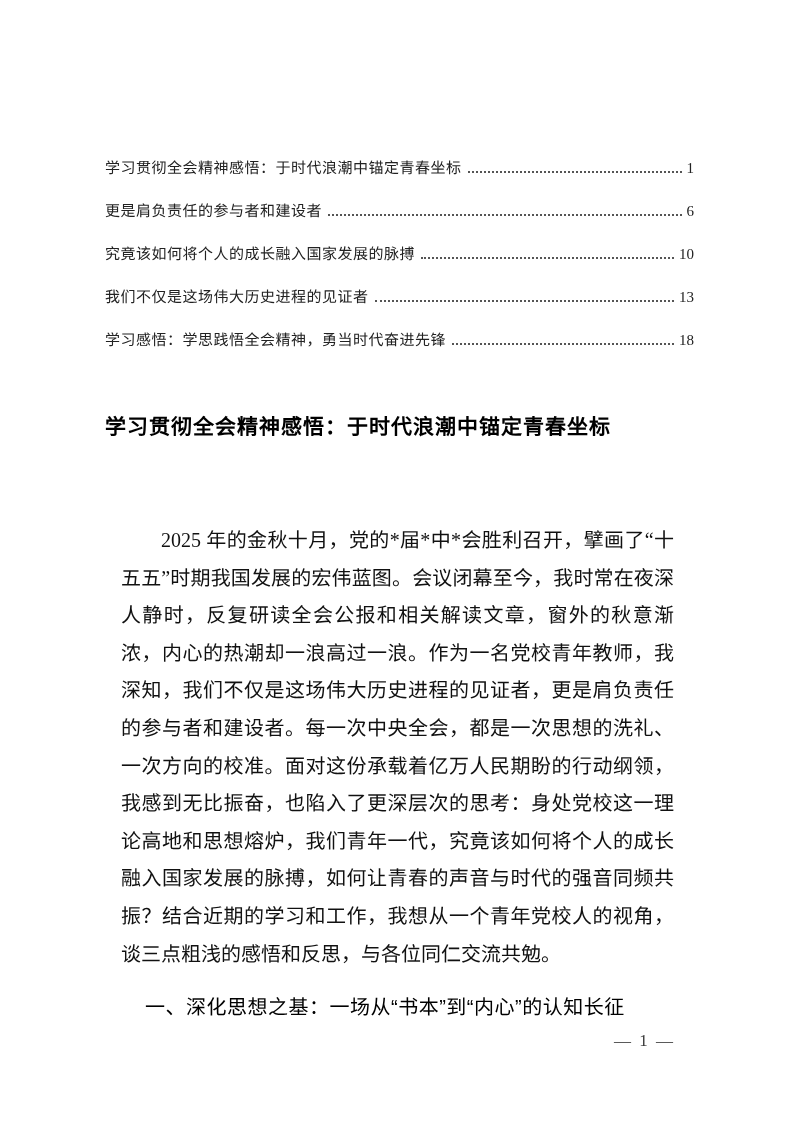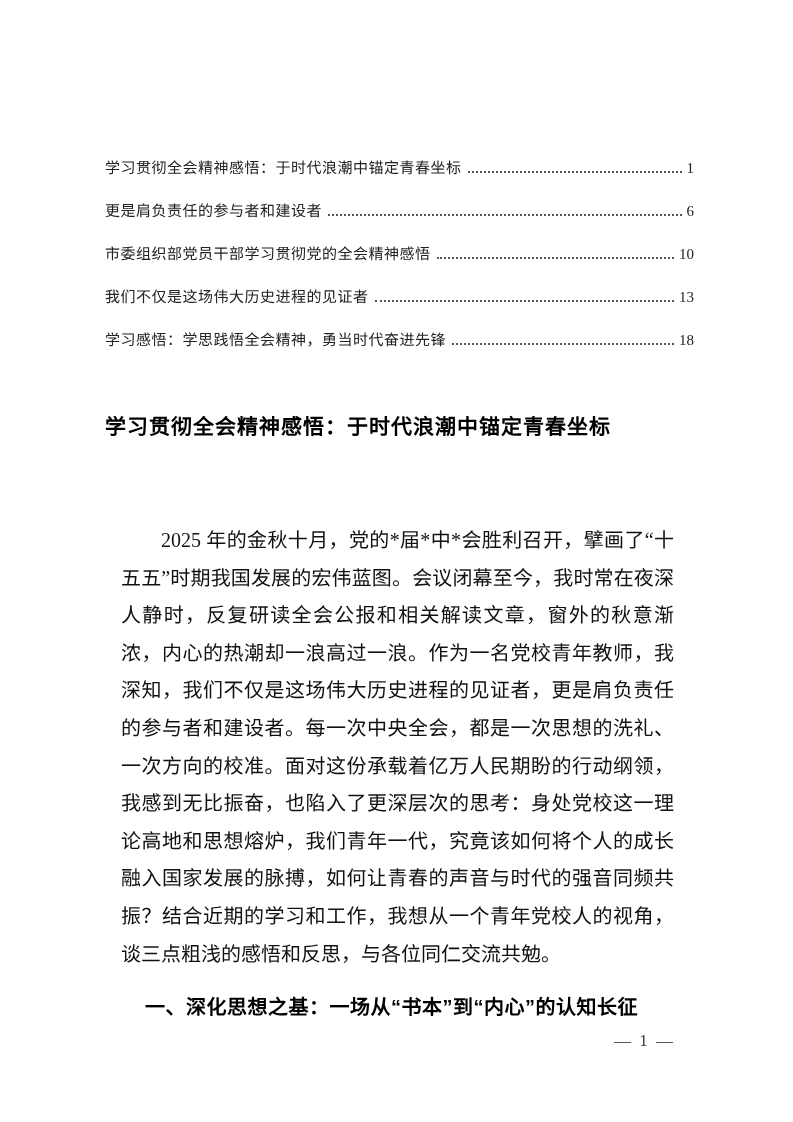--- a/index.html
+++ b/index.html
@@ -75,21 +75,21 @@
     text-align: justify;
     text-justify: inter-ideograph;
     text-indent: 2em;
     color: #111111;
     font-family: "Liberation Serif", "DejaVu Serif", serif;
   }
   .section-heading {
     margin: 0;
     font-size: 20px;
     line-height: 37.6px;
-    font-weight: bold;
+    font-weight: normal;
     text-indent: 2em;
     letter-spacing: 0.5px;
     color: #000000;
     font-family: "Liberation Sans", "DejaVu Sans", sans-serif;
   }
 
   
   .page-footer {
     position: absolute;
     top: 1031px;
@@ -110,21 +110,21 @@
       <span class="toc-title">学习贯彻全会精神感悟：于时代浪潮中锚定青春坐标</span>
       <span class="toc-leader"></span>
       <span class="toc-page">1</span>
     </div>
     <div class="toc-row">
       <span class="toc-title">更是肩负责任的参与者和建设者</span>
       <span class="toc-leader"></span>
       <span class="toc-page">6</span>
     </div>
     <div class="toc-row">
-      <span class="toc-title">市委组织部党员干部学习贯彻党的全会精神感悟</span>
+      <span class="toc-title">究竟该如何将个人的成长融入国家发展的脉搏</span>
       <span class="toc-leader"></span>
       <span class="toc-page">10</span>
     </div>
     <div class="toc-row">
       <span class="toc-title">我们不仅是这场伟大历史进程的见证者</span>
       <span class="toc-leader"></span>
       <span class="toc-page">13</span>
     </div>
     <div class="toc-row">
       <span class="toc-title">学习感悟：学思践悟全会精神，勇当时代奋进先锋</span>

